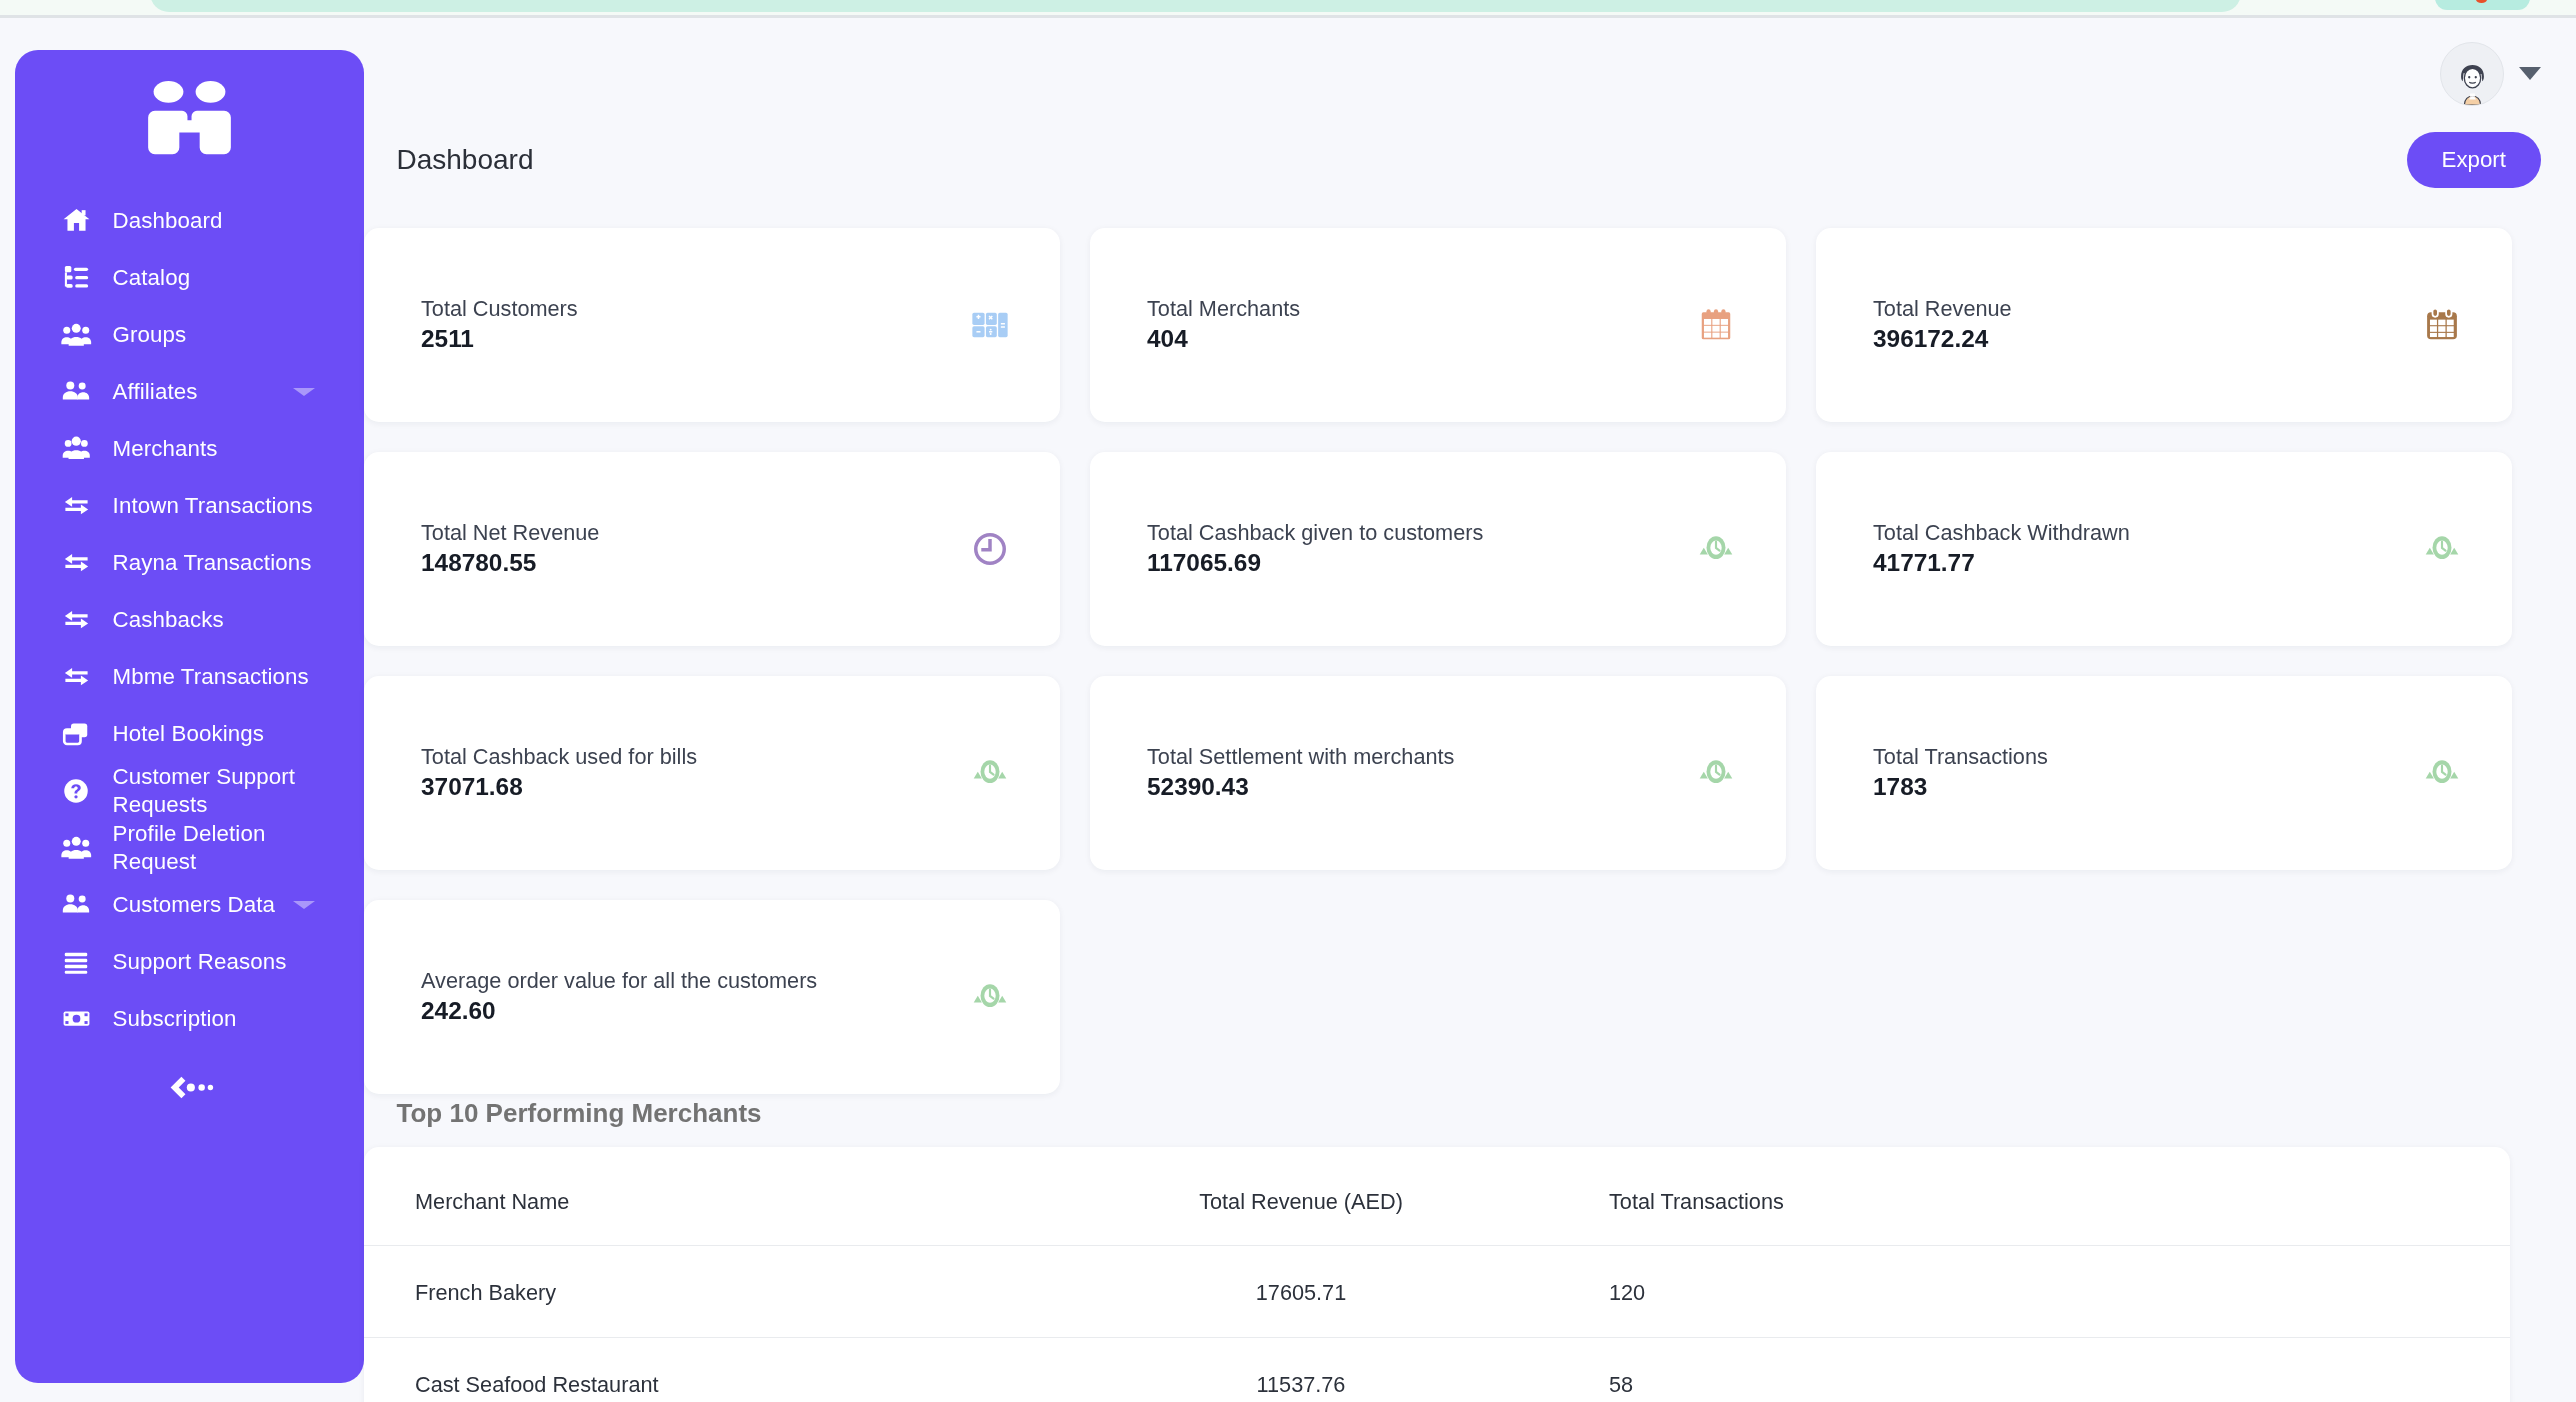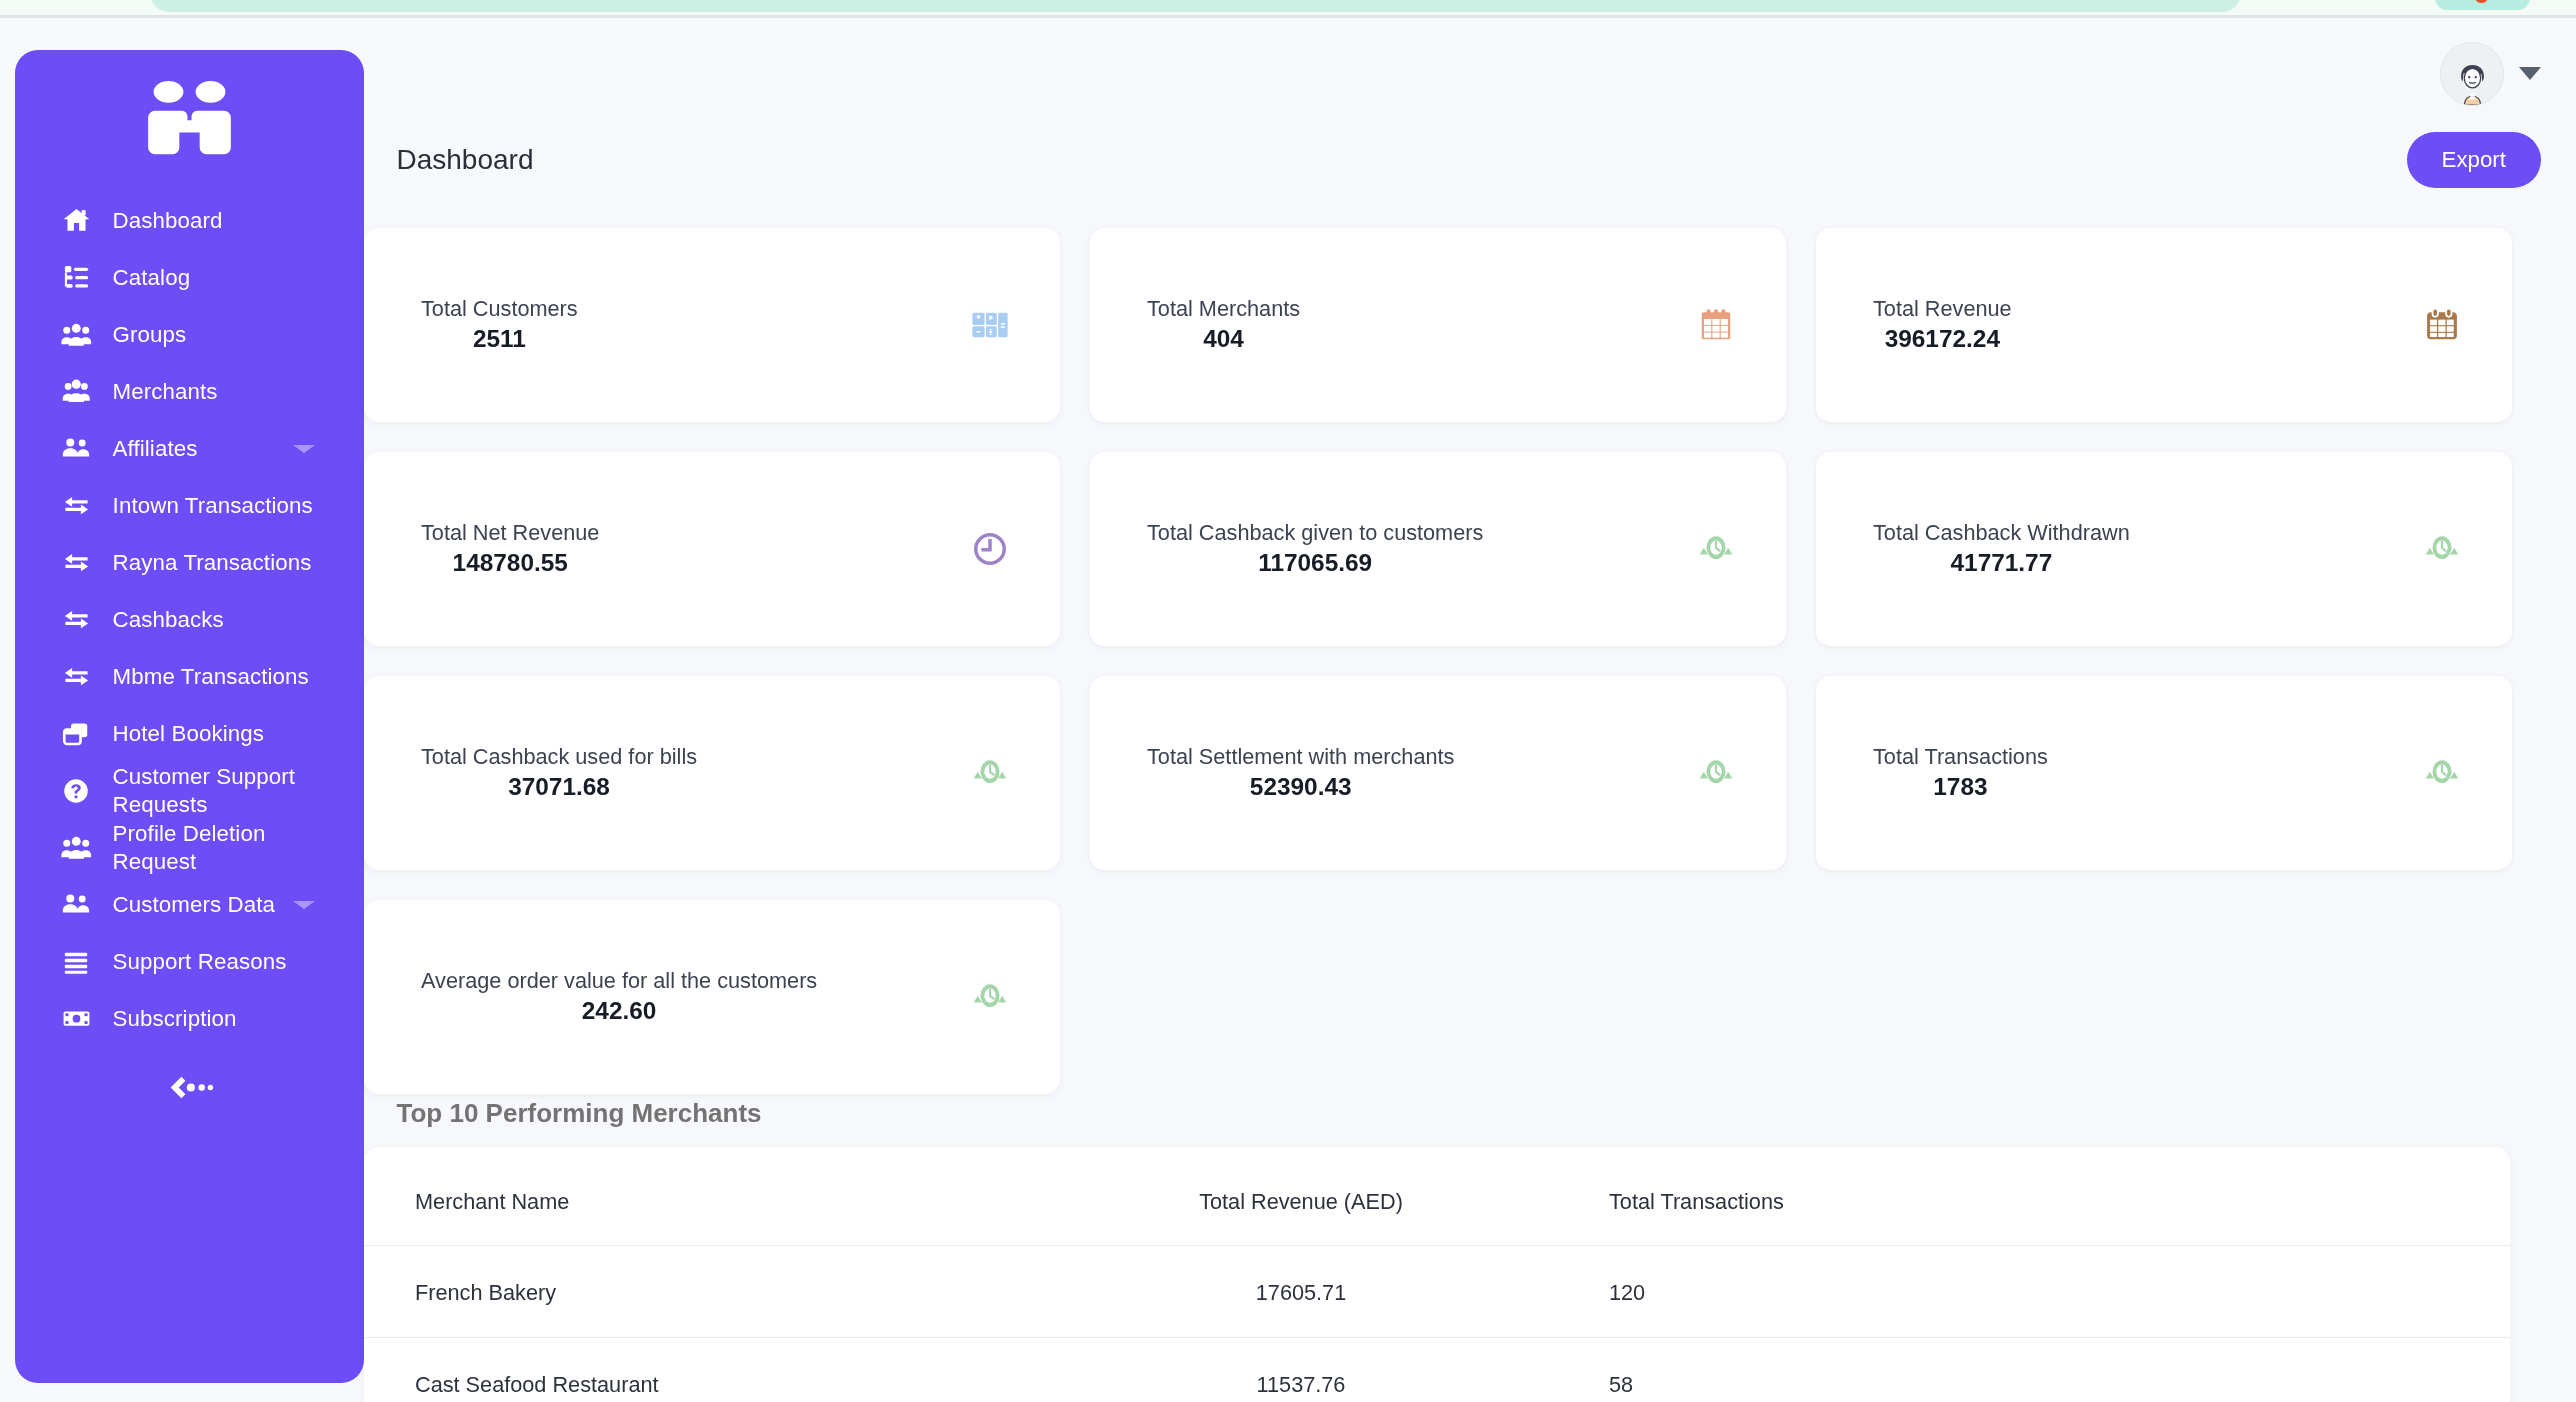--- a/index.html
+++ b/index.html
@@ -120,21 +120,21 @@
   .card {
     background: #ffffff;
     border-radius: 15px;
     height: 194px;
     box-shadow: 0 1.4px 6.8px rgba(23,31,56,.055);
     display: flex; align-items: center; justify-content: space-between;
     padding: 0 39px 0 57px;
   }
   .card-text { display: flex; flex-direction: column; gap: 2px; }
   .card-label { font-size: 21.7px; color: #3c4250; line-height: 1.2; }
-  .card-value { font-size: 24.4px; color: #171c26; font-weight: 700; line-height: 1.2; text-align: center; }
+  .card-value { font-size: 24.4px; color: #171c26; font-weight: 700; line-height: 1.2; }
   .card-ico { width: 62px; min-width: 62px; display: flex; align-items: center; justify-content: center; }
 
   #table-title {
     position: absolute; left: 32.5px; top: 1080px;
     font-size: 26px; font-weight: 700; color: #737373;
   }
   #table-card {
     position: absolute; left: 397px; top: 1129px;
     width: 2146px; margin-left: -397px;
     background: #fff; border-radius: 15px;
@@ -211,43 +211,43 @@
             <path d="M1 18c0-2.4 1.8-3.8 4-3.8s4 1.4 4 3.8v1.4H1V18z"></path>
             <path d="M15 18c0-2.4 1.8-3.8 4-3.8s4 1.4 4 3.8v1.4h-8V18z"></path>
             <path d="M6.4 19c0-3 2.5-5 5.6-5s5.6 2 5.6 5v1.4H6.4V19z"></path>
           </svg>
       </span>
       <span class="nav-label">Groups</span>
     </div>
 
     <div class="nav-item">
       <span class="nav-ico">
+        <svg width="31" height="31" viewBox="0 0 24 24" fill="#fff">
+            <circle cx="7.2" cy="7.4" r="3.1"></circle>
+            <circle cx="16.4" cy="7.8" r="2.7"></circle>
+            <path d="M1.4 16.6c0-3 2.6-4.8 5.8-4.8s5.8 1.8 5.8 4.8v1.6H1.4v-1.6z"></path>
+            <path d="M12.6 16.8c0-2.7 2.1-4.3 4.6-4.3s4.6 1.6 4.6 4.3v1.4h-9.2v-1.4z"></path>
+          </svg>
+      </span>
+      <span class="nav-label">Affiliates</span>
+      <span class="nav-caret"></span>
+    </div>
+
+    <div class="nav-item">
+      <span class="nav-ico">
         <svg width="32.5" height="32.5" viewBox="0 0 24 24" fill="#fff">
             <circle cx="6" cy="8.4" r="2.5"></circle>
             <circle cx="18" cy="8.4" r="2.5"></circle>
             <circle cx="12" cy="6.8" r="3.4"></circle>
             <path d="M2 17.5c0-2.3 1.8-3.6 4-3.6s4 1.3 4 3.6v1.5H2v-1.5z"></path>
             <path d="M14 17.5c0-2.3 1.8-3.6 4-3.6s4 1.3 4 3.6v1.5h-8v-1.5z"></path>
             <path d="M6.3 18.6c0-3.2 2.5-5.2 5.7-5.2s5.7 2 5.7 5.2v1.4H6.3v-1.4z"></path>
           </svg>
       </span>
       <span class="nav-label">Merchants</span>
-    </div>
-
-    <div class="nav-item">
-      <span class="nav-ico">
-        <svg width="31" height="31" viewBox="0 0 24 24" fill="#fff">
-            <circle cx="7.2" cy="7.4" r="3.1"></circle>
-            <circle cx="16.4" cy="7.8" r="2.7"></circle>
-            <path d="M1.4 16.6c0-3 2.6-4.8 5.8-4.8s5.8 1.8 5.8 4.8v1.6H1.4v-1.6z"></path>
-            <path d="M12.6 16.8c0-2.7 2.1-4.3 4.6-4.3s4.6 1.6 4.6 4.3v1.4h-9.2v-1.4z"></path>
-          </svg>
-      </span>
-      <span class="nav-label">Affiliates</span>
-      <span class="nav-caret"></span>
     </div>
 
     <div class="nav-item">
       <span class="nav-ico">
         <svg width="31" height="31" viewBox="0 0 24 24" fill="#fff">
             <path d="M8.6 5.4 3 9.2l5.6 3.8v-2.6h12V7.9h-12V5.4z"></path>
             <path d="M15.4 11.2l5.6 3.8-5.6 3.8v-2.6H3.4v-2.5h12v-2.5z"></path>
           </svg>
       </span>
       <span class="nav-label">Intown Transactions</span>

